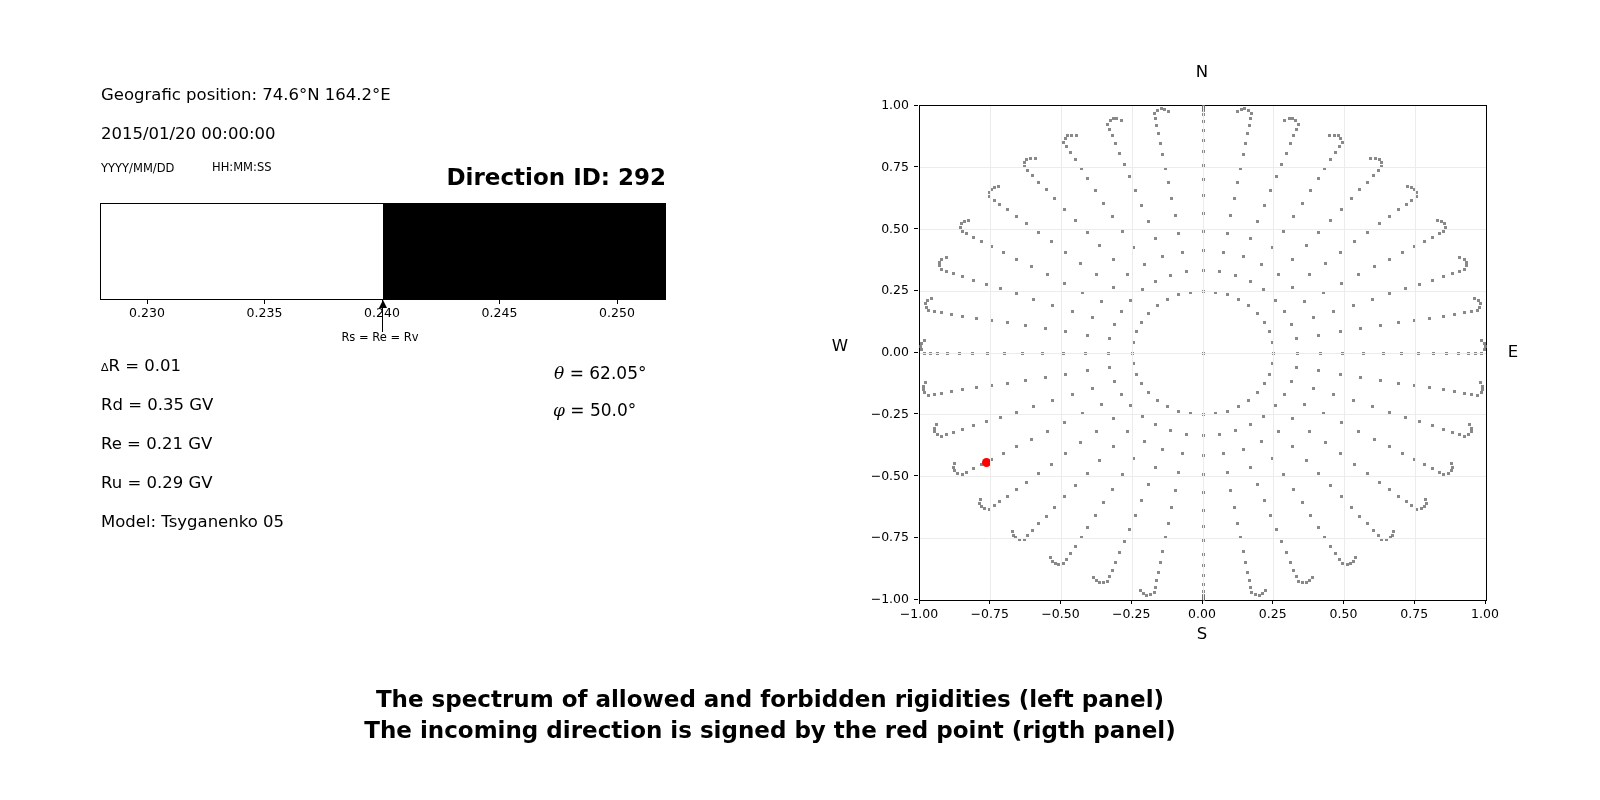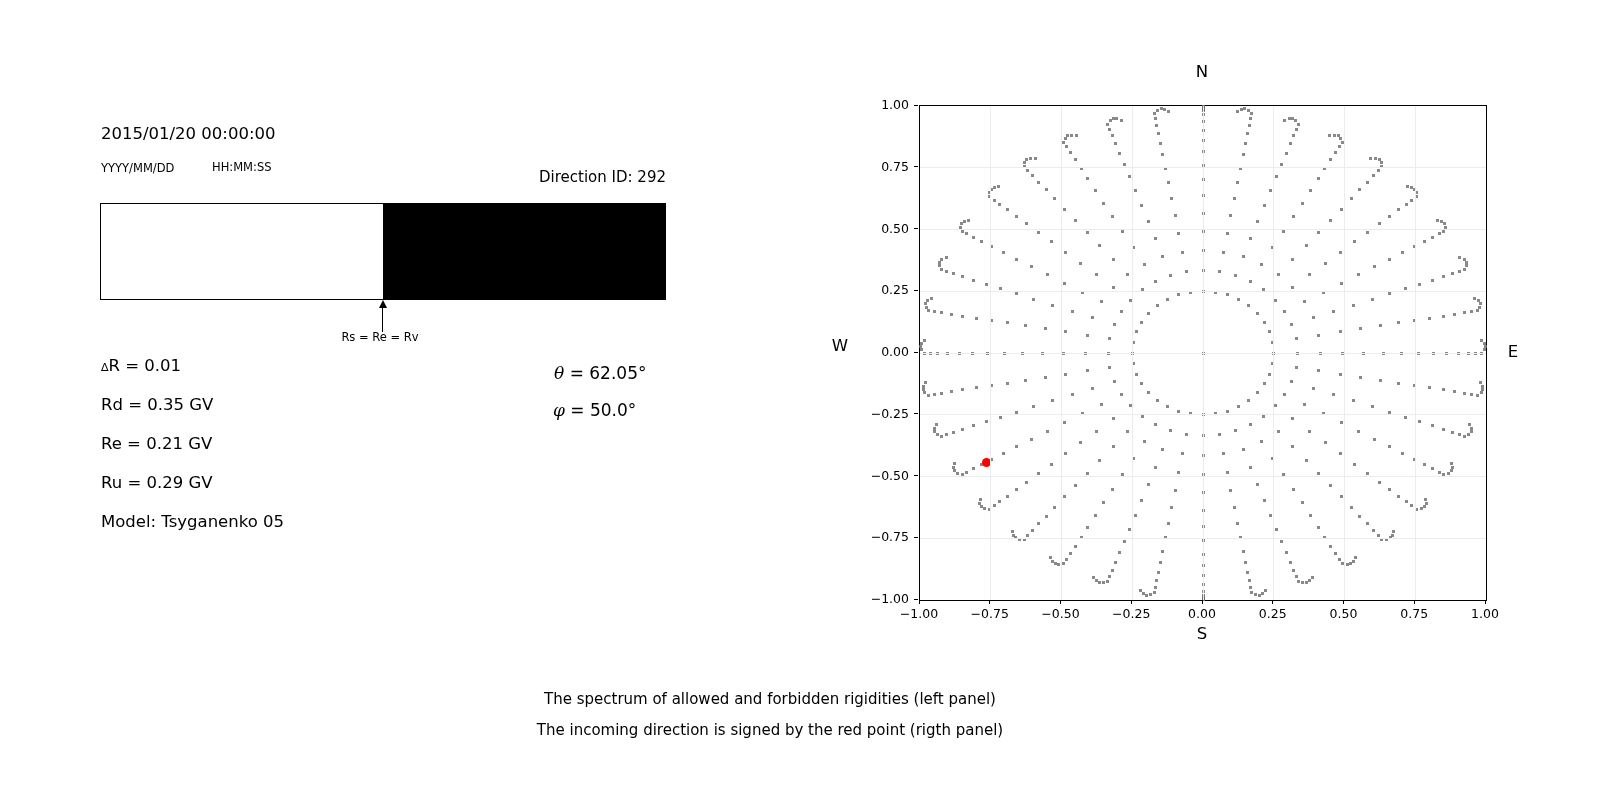--- a/index.html
+++ b/index.html
@@ -1,20 +1,20 @@
 <!DOCTYPE html>
 <html><head>
 <meta charset="utf-8">
 <style>
   html,body{margin:0;padding:0;background:#fff;}
   #page-root{position:relative;width:1600px;height:800px;background:#ffffff;overflow:hidden;
     font-family:"DejaVu Sans",sans-serif;color:#000;}
   .abs{position:absolute;}
   .t-body{font-size:16.5px;line-height:18px;white-space:pre;}
-  .t-big{font-size:15px;line-height:20px;white-space:pre;}
+  .t-big{font-size:23px;line-height:20px;white-space:pre;font-weight:bold;}
   .t-small{font-size:11.5px;line-height:13px;white-space:pre;}
   .t-tick{font-size:12.5px;line-height:14px;white-space:pre;}
   .greek{font-family:"DejaVu Serif",serif;font-style:italic;}
   .delta{font-size:0.68em;}
   .center{text-align:center;}
   .right{text-align:right;}
   
   #spectrum-bar{left:100px;top:203px;width:566px;height:97px;border:1px solid #000;box-sizing:border-box;}
   .region{position:absolute;top:0;height:100%;}
   .btick{width:1px;height:4px;background:#000;top:0;}
@@ -30,28 +30,41 @@
   #red-point{position:absolute;width:9px;height:9px;border-radius:50%;}
   .ptick{background:#000;}
   .xlab{width:60px;text-align:center;}
   .ylab{width:100px;text-align:right;}
 </style>
 </head>
 <body>
 
 <div id="page-root">
 
+  <div class="abs t-body" style="left:101px;top:86px;">Geografic position: 74.6°N 164.2°E</div>
   <div class="abs t-body" style="left:101px;top:125px;">2015/01/20 00:00:00</div>
   <div class="abs t-small" style="left:101px;top:162px;">YYYY/MM/DD</div>
   <div class="abs t-small" style="left:212px;top:161px;">HH:MM:SS</div>
   <div class="abs t-big right" style="left:366px;top:167px;width:300px;">Direction ID: 292</div>
 
   <div class="abs" id="spectrum-bar">
       <div class="region" style="left: 0px; width: 282px; background: rgb(255, 255, 255);"></div>
       <div class="region" style="left: 282px; width: 282px; background: rgb(0, 0, 0);"></div>
+    </div>
+  <div class="abs" id="spectrum-axis" style="left:100px;top:300px;width:566px;height:40px;">
+      <div class="abs btick" style="left: 46.5px;"></div>
+      <div class="abs t-tick blab" style="left: 17px;">0.230</div>
+      <div class="abs btick" style="left: 164px;"></div>
+      <div class="abs t-tick blab" style="left: 134.5px;">0.235</div>
+      <div class="abs btick" style="left: 281.5px;"></div>
+      <div class="abs t-tick blab" style="left: 252px;">0.240</div>
+      <div class="abs btick" style="left: 399px;"></div>
+      <div class="abs t-tick blab" style="left: 369.5px;">0.245</div>
+      <div class="abs btick" style="left: 516.5px;"></div>
+      <div class="abs t-tick blab" style="left: 487px;">0.250</div>
     </div>
   <div class="abs" id="rs-arrow-shaft" style="left: 382px;"></div>
   <div class="abs" id="rs-arrow-head" style="left: 378.5px;"></div>
   <div class="abs t-small center" id="rs-arrow-label" style="top: 331px; width: 120px; left: 320px;">Rs = Re = Rv</div>
 
   <div class="abs t-body" style="left:101px;top:357px;"><span class="delta">∆</span><span>R = 0.01</span></div>
   <div class="abs t-body" style="left:101px;top:396px;">Rd = 0.35 GV</div>
   <div class="abs t-body" style="left:101px;top:435px;">Re = 0.21 GV</div>
   <div class="abs t-body" style="left:101px;top:474px;">Ru = 0.29 GV</div>
   <div class="abs t-body" style="left:101px;top:513px;">Model: Tsyganenko 05</div>

